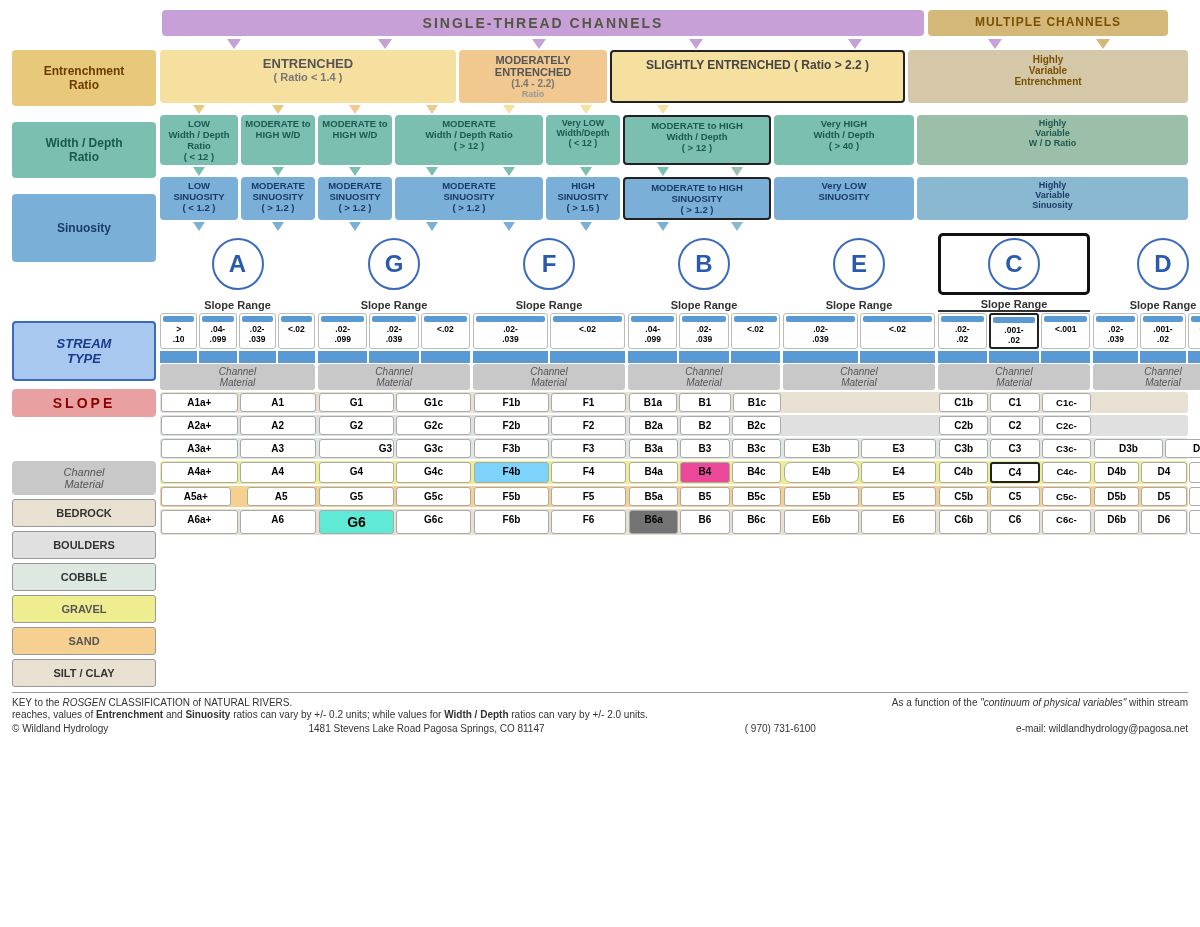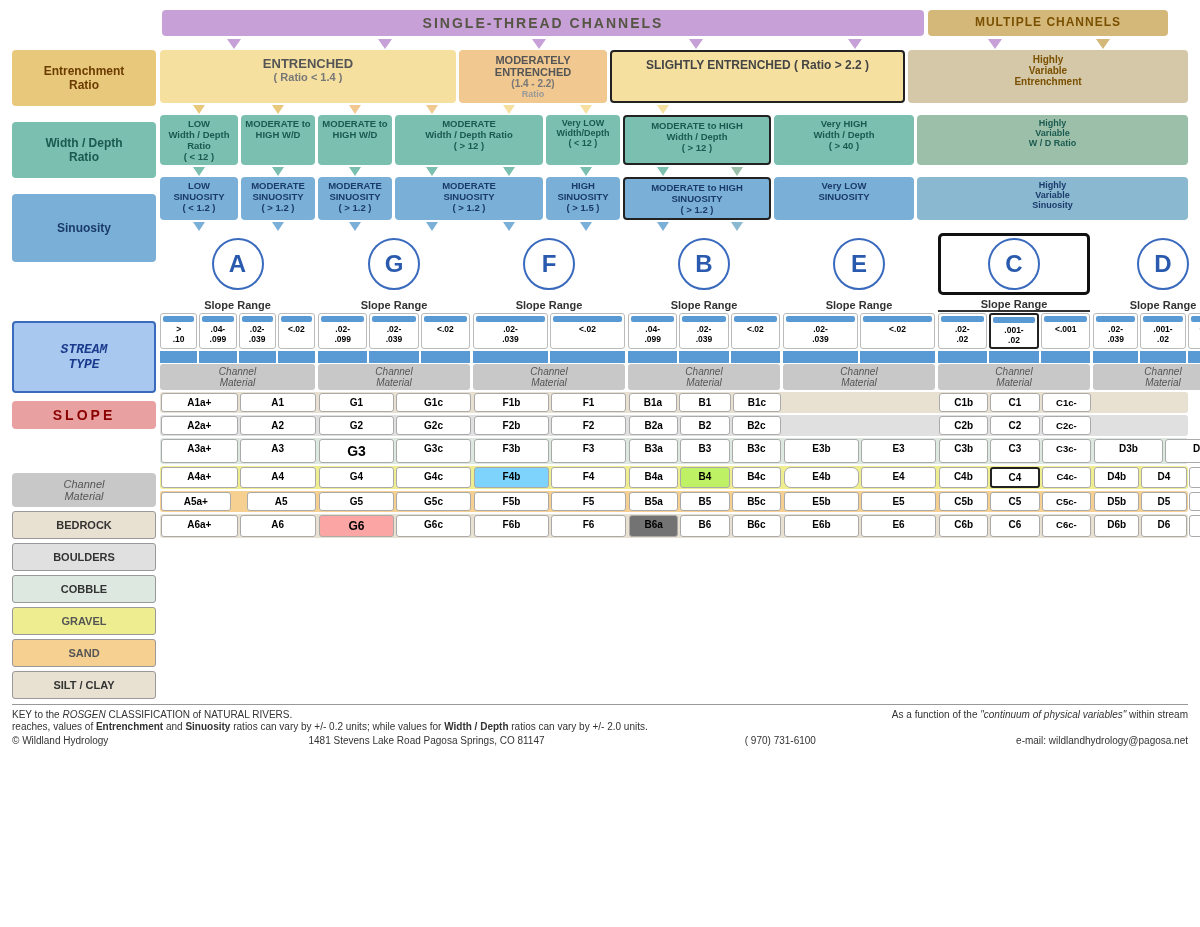--- a/index.html
+++ b/index.html
@@ -76,21 +76,21 @@
 Ratio</div>
       </div>
 
       <div style="height:12px;"></div>
 
       <div style="background:#7ab0d8; color:#1a3a6b; font-weight:bold; font-size:12px; text-align:center; border-radius:4px; height:68px; display:flex; align-items:center; justify-content:center;">
         <div>Sinuosity</div>
       </div>
 
       <div style="height:55px;"></div>
-      <div style="background:#a8c8f0; color:#1a3a8b; font-weight:bold; font-size:13px; text-align:center; border-radius:4px; height:72px; display:flex; align-items:center; justify-content:center; border:2px solid #3a6abd; font-style:italic;font-family:Liberation Mono, monospace;">
+      <div style="background:#a8c8f0; color:#1a3a8b; font-weight:bold; font-size:13px; text-align:center; border-radius:4px; height:60px; display:flex; align-items:center; justify-content:center; border:2px solid #3a6abd; font-style:italic;">
         <div style="white-space:pre-line;">STREAM
 TYPE</div>
       </div>
 
       <div style="height:4px;"></div>
       <div style="background:#e8a0a0; color:#8b0000; font-weight:bold; font-size:14px; text-align:center; border-radius:4px; height:28px; display:flex; align-items:center; justify-content:center; letter-spacing:3px;">SLOPE</div>
 
       <div style="height:40px;"></div>
 
       <div style="background:#c8c8c8; color:#555; font-size:11px; text-align:center; border-radius:4px; height:34px; display:flex; align-items:center; justify-content:center; font-style:italic;">
@@ -426,21 +426,21 @@
         </div>
 
       </div>
 
       <div style="display:flex; gap:3px; margin-bottom:2px; background:#dde8e0; border-radius:3px; padding:1px;">
         <div style="flex:0 0 155px; display:flex; gap:2px;">
           <div style="flex:1; border:1.5px solid #aaa; border-radius:3px; text-align:center; font-size:10px; font-weight:bold; padding:3px 1px; background:white;">A3a+</div>
           <div style="flex:1; border:1.5px solid #aaa; border-radius:3px; text-align:center; font-size:10px; font-weight:bold; padding:3px 1px; background:white;">A3</div>
         </div>
         <div style="flex:0 0 152px; display:flex; gap:2px;">
-          <div style="flex:1; border:1.5px solid #aaa; border-radius:3px; text-align:center; font-size:14px; font-weight:bold; padding:3px 1px; background:white;">G3</div>
+          <div style="flex:1; border:1.5px solid #aaa; border-radius:3px; text-align:right; font-size:10px; font-weight:bold; padding:3px 1px; background:white;">G3</div>
           <div style="flex:1; border:1.5px solid #aaa; border-radius:3px; text-align:center; font-size:10px; font-weight:bold; padding:3px 1px; background:white;">G3c</div>
         </div>
         <div style="flex:0 0 152px; display:flex; gap:2px;">
           <div style="flex:1; border:1.5px solid #aaa; border-radius:3px; text-align:center; font-size:10px; font-weight:bold; padding:3px 1px; background:white;">F3b</div>
           <div style="flex:1; border:1.5px solid #aaa; border-radius:3px; text-align:center; font-size:10px; font-weight:bold; padding:3px 1px; background:white;">F3</div>
         </div>
         <div style="flex:0 0 152px; display:flex; gap:2px;">
           <div style="flex:1; border:1.5px solid #aaa; border-radius:3px; text-align:center; font-size:10px; font-weight:bold; padding:3px 1px; background:white;">B3a</div>
           <div style="flex:1; border:1.5px solid #aaa; border-radius:3px; text-align:center; font-size:10px; font-weight:bold; padding:3px 1px; background:white;">B3</div>
           <div style="flex:1; border:1.5px solid #aaa; border-radius:3px; text-align:center; font-size:10px; font-weight:bold; padding:3px 1px; background:white;">B3c</div>
@@ -469,21 +469,21 @@
         <div style="flex:0 0 152px; display:flex; gap:2px;">
           <div style="flex:1; border:1.5px solid #aaa; border-radius:3px; text-align:center; font-size:10px; font-weight:bold; padding:3px 1px; background:white;">G4</div>
           <div style="flex:1; border:1.5px solid #aaa; border-radius:3px; text-align:center; font-size:10px; font-weight:bold; padding:3px 1px; background:white;">G4c</div>
         </div>
         <div style="flex:0 0 152px; display:flex; gap:2px;">
           <div style="flex:1; border:1.5px solid #aaa; border-radius:3px; text-align:center; font-size:10px; font-weight:bold; padding:3px 1px; background:#7dd3fc;">F4b</div>
           <div style="flex:1; border:1.5px solid #aaa; border-radius:3px; text-align:center; font-size:10px; font-weight:bold; padding:3px 1px; background:white;">F4</div>
         </div>
         <div style="flex:0 0 152px; display:flex; gap:2px;">
           <div style="flex:1; border:1.5px solid #aaa; border-radius:3px; text-align:center; font-size:10px; font-weight:bold; padding:3px 1px; background:white;">B4a</div>
-          <div style="flex:1; border:1.5px solid #aaa; border-radius:3px; text-align:center; font-size:10px; font-weight:bold; padding:3px 1px; background:#bef264;">B4</div>
+          <div style="flex:1; border:1.5px solid #aaa; border-radius:3px; text-align:center; font-size:10px; font-weight:bold; padding:3px 1px; background:#ec4899;">B4</div>
           <div style="flex:1; border:1.5px solid #aaa; border-radius:3px; text-align:center; font-size:10px; font-weight:bold; padding:3px 1px; background:white;">B4c</div>
         </div>
         <div style="flex:0 0 152px; display:flex; gap:2px;">
           <div style="flex:1; border:1.5px solid #aaa; border-radius:7px; text-align:center; font-size:10px; font-weight:bold; padding:3px 1px; background:white;">E4b</div>
           <div style="flex:1; border:1.5px solid #aaa; border-radius:3px; text-align:center; font-size:10px; font-weight:bold; padding:3px 1px; background:white;">E4</div>
         </div>
         <div style="flex:0 0 152px; display:flex; gap:2px;">
           <div style="flex:1; border:1.5px solid #aaa; border-radius:3px; text-align:center; font-size:10px; font-weight:bold; padding:3px 1px; background:white;">C4b</div>
           <div style="flex:1; border:2.5px solid #222; border-radius:3px; text-align:center; font-size:10px; font-weight:bold; padding:3px 1px; background:white;">C4</div>
           <div style="flex:1; border:1.5px solid #aaa; border-radius:3px; text-align:center; font-size:9.5px; font-weight:bold; padding:3px 1px; background:white;">C4c-</div>
@@ -530,21 +530,21 @@
         </div>
 
       </div>
 
       <div style="display:flex; gap:3px; margin-bottom:2px; background:#e8e0d0; border-radius:3px; padding:1px;">
         <div style="flex:0 0 155px; display:flex; gap:2px;">
           <div style="flex:1; border:1.5px solid #aaa; border-radius:3px; text-align:center; font-size:10px; font-weight:bold; padding:3px 1px; background:white;">A6a+</div>
           <div style="flex:1; border:1.5px solid #aaa; border-radius:3px; text-align:center; font-size:10px; font-weight:bold; padding:3px 1px; background:white;">A6</div>
         </div>
         <div style="flex:0 0 152px; display:flex; gap:2px;">
-          <div style="flex:1; border:1.5px solid #aaa; border-radius:3px; text-align:center; font-size:12px; font-weight:bold; padding:3px 1px; background:#fca5a5;">G6</div>
+          <div style="flex:1; border:1.5px solid #aaa; border-radius:3px; text-align:center; font-size:14px; font-weight:bold; padding:3px 1px; background:#5eead4;">G6</div>
           <div style="flex:1; border:1.5px solid #aaa; border-radius:3px; text-align:center; font-size:10px; font-weight:bold; padding:3px 1px; background:white;">G6c</div>
         </div>
         <div style="flex:0 0 152px; display:flex; gap:2px;">
           <div style="flex:1; border:1.5px solid #aaa; border-radius:3px; text-align:center; font-size:10px; font-weight:bold; padding:3px 1px; background:white;">F6b</div>
           <div style="flex:1; border:1.5px solid #aaa; border-radius:3px; text-align:center; font-size:10px; font-weight:bold; padding:3px 1px; background:white;">F6</div>
         </div>
         <div style="flex:0 0 152px; display:flex; gap:2px;">
           <div style="flex:1; border:1.5px solid #aaa; border-radius:3px; text-align:center; font-size:10px; font-weight:bold; padding:3px 1px; background:#737373;">B6a</div>
           <div style="flex:1; border:1.5px solid #aaa; border-radius:3px; text-align:center; font-size:10px; font-weight:bold; padding:3px 1px; background:white;">B6</div>
           <div style="flex:1; border:1.5px solid #aaa; border-radius:3px; text-align:center; font-size:10px; font-weight:bold; padding:3px 1px; background:white;">B6c</div>

